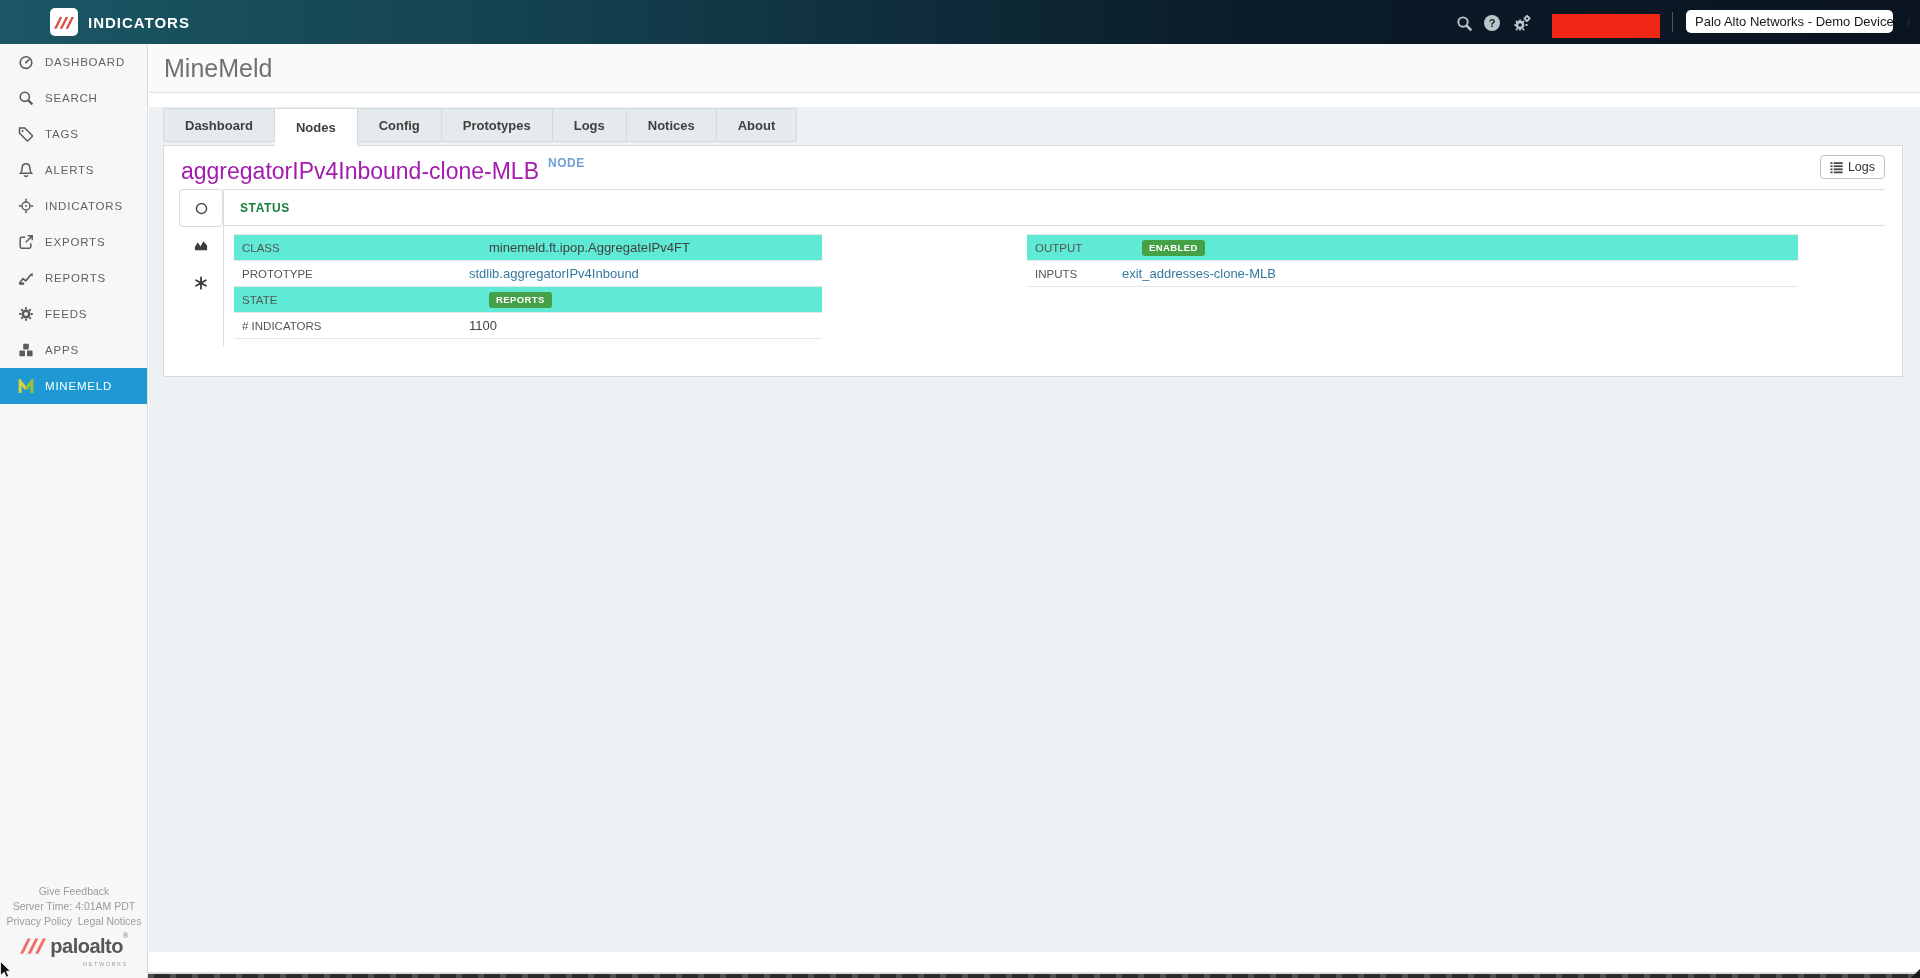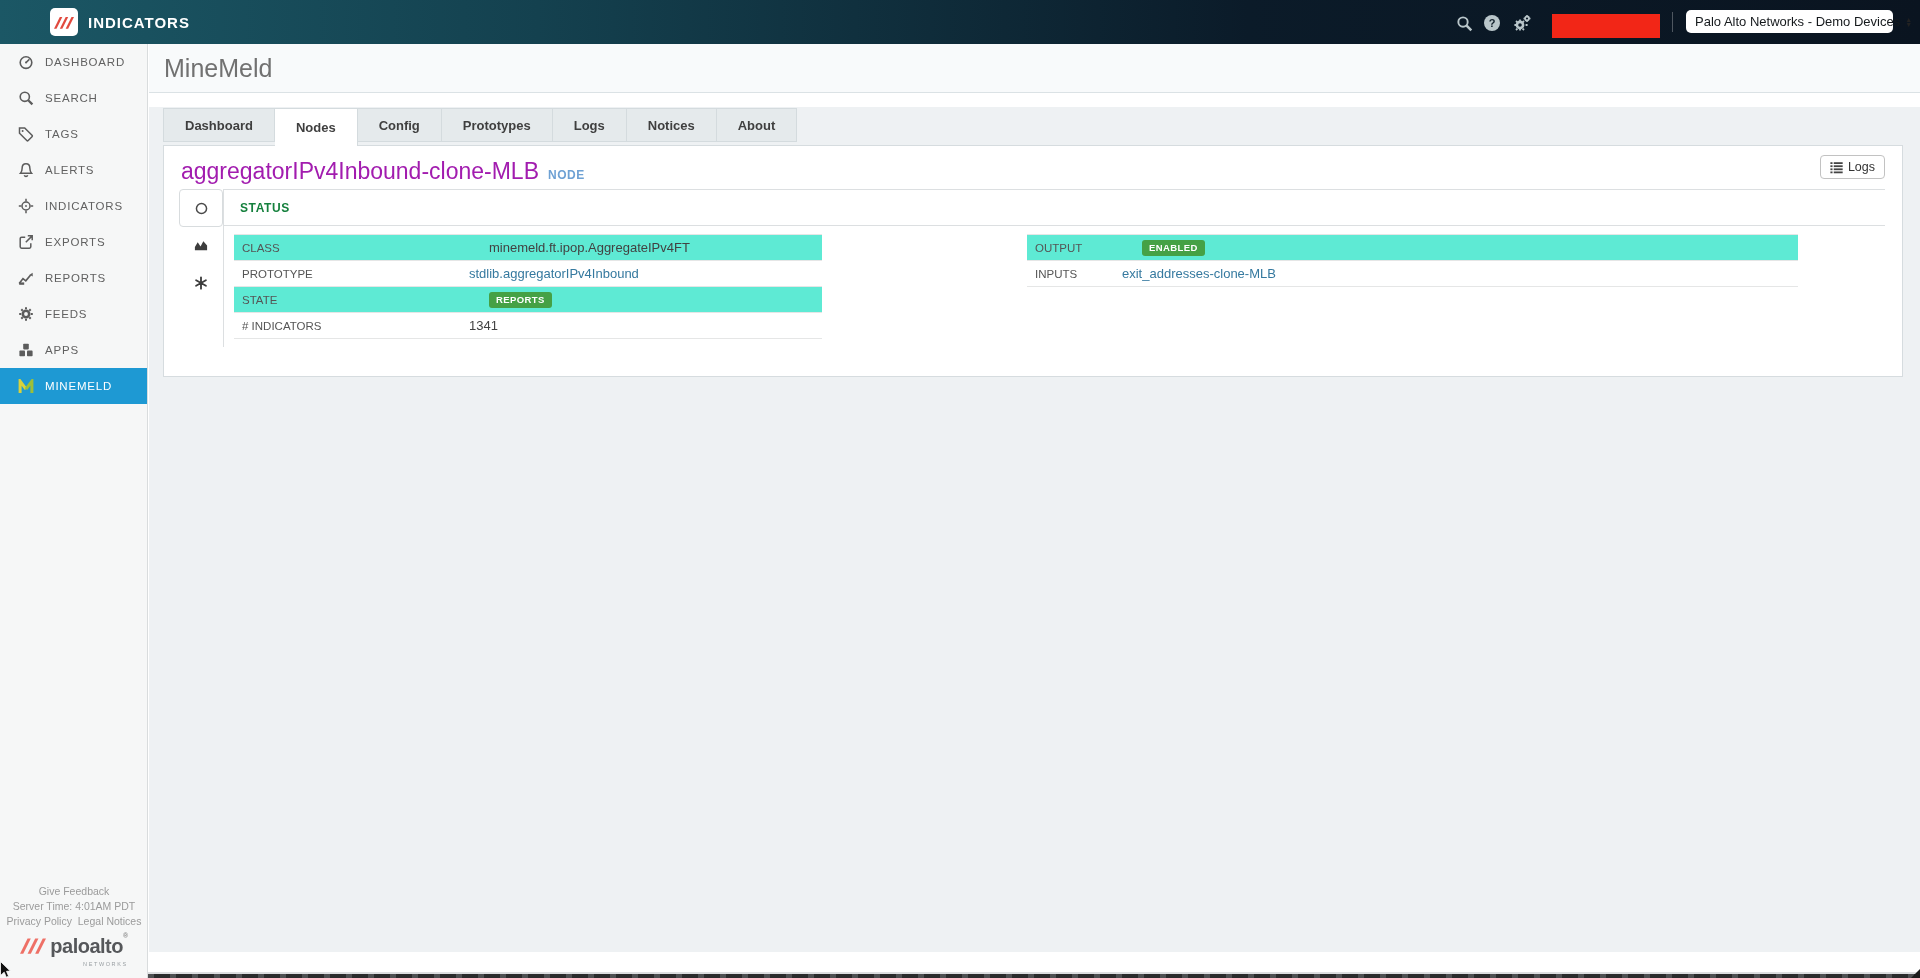--- a/index.html
+++ b/index.html
@@ -55,21 +55,21 @@
   .tab { height:34px; display:flex; align-items:center; padding:0 21px; font-size:13px; font-weight:bold;
     color:#3f3f3f; background:#e5eaec; border:1px solid #d4dbde; border-left:none; cursor:pointer; }
   .tab:first-child { border-left:1px solid #d4dbde; }
   .tab.active { background:#fff; height:38px; border-bottom:none; position:relative; z-index:3; }
 
   
   .card { position:absolute; left:14px; top:38px; width:1740px; height:232px; background:#fff;
     border:1px solid #d6dcdf; z-index:1; }
   .node-header { position:relative; height:43px; padding:10px 17px 0 17px; display:flex; align-items:flex-start; }
   .node-title { font-size:23px; color:#a21caf; line-height:30px; }
-  .node-type { font-size:12px; color:#6ea1d4; font-weight:bold; letter-spacing:.5px; margin-left:9px; margin-top:12px; }
+  .node-type { font-size:12px; color:#6ea1d4; font-weight:bold; letter-spacing:.5px; margin-left:9px; margin-top:0; }
   .logs-btn { position:absolute; right:17px; top:9px; height:24px; display:flex; align-items:center;
     background:#fff; border:1px solid #c2c2c2; border-radius:4px; padding:0 9px; font-size:12.5px;
     color:#333; cursor:pointer; }
   .logs-btn svg { margin-right:5px; }
 
   
   .status-panel { position:relative; margin:0 17px 0 15px; height:158px; }
   .icon-rail { position:absolute; left:0; top:0; width:44px; }
   .rail-tab { height:37px; display:flex; align-items:center; justify-content:center; cursor:pointer; }
   .rail-tab.active { background:#fff; border:1px solid #d8dcde; border-radius:4px; width:44px; height:38px; }
@@ -341,21 +341,21 @@
                 <div class="srow">
                   <div class="sl">PROTOTYPE</div>
                   <div class="sv"><a class="link">stdlib.aggregatorIPv4Inbound</a></div>
                 </div>
                 <div class="srow striped">
                   <div class="sl">STATE</div>
                   <div class="sv"><span class="badge">REPORTS</span></div>
                 </div>
                 <div class="srow">
                   <div class="sl"># INDICATORS</div>
-                  <div class="sv">1341</div>
+                  <div class="sv">1100</div>
                 </div>
               </div>
 
               <div class="stable right">
                 <div class="srow striped">
                   <div class="sl">OUTPUT</div>
                   <div class="sv"><span class="badge">ENABLED</span></div>
                 </div>
                 <div class="srow">
                   <div class="sl">INPUTS</div>

